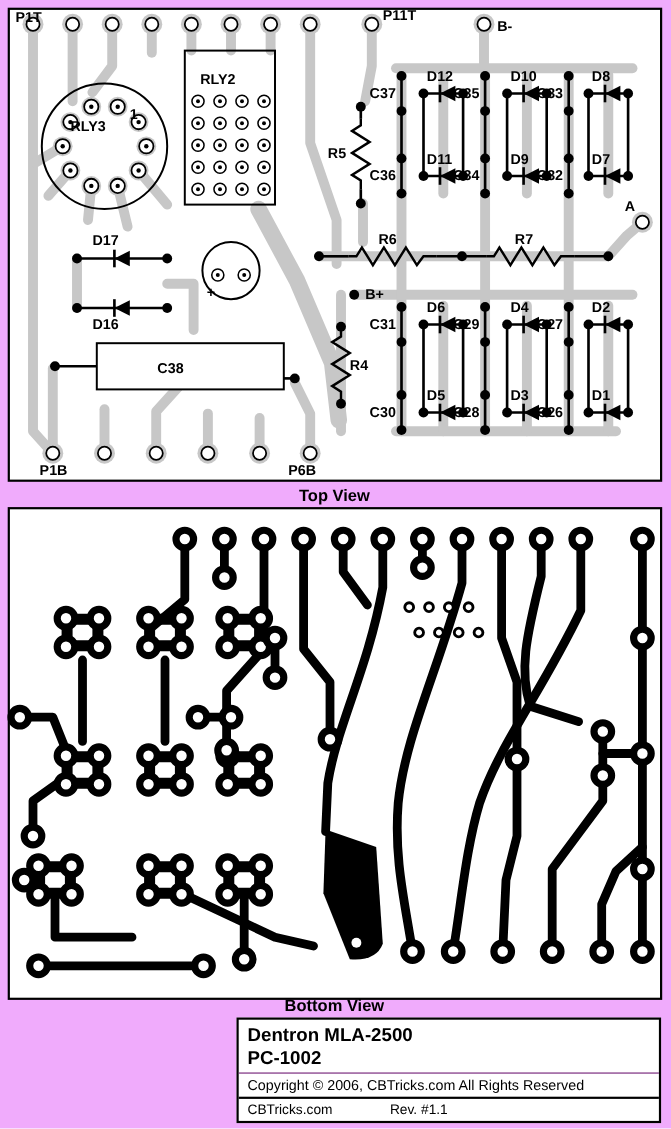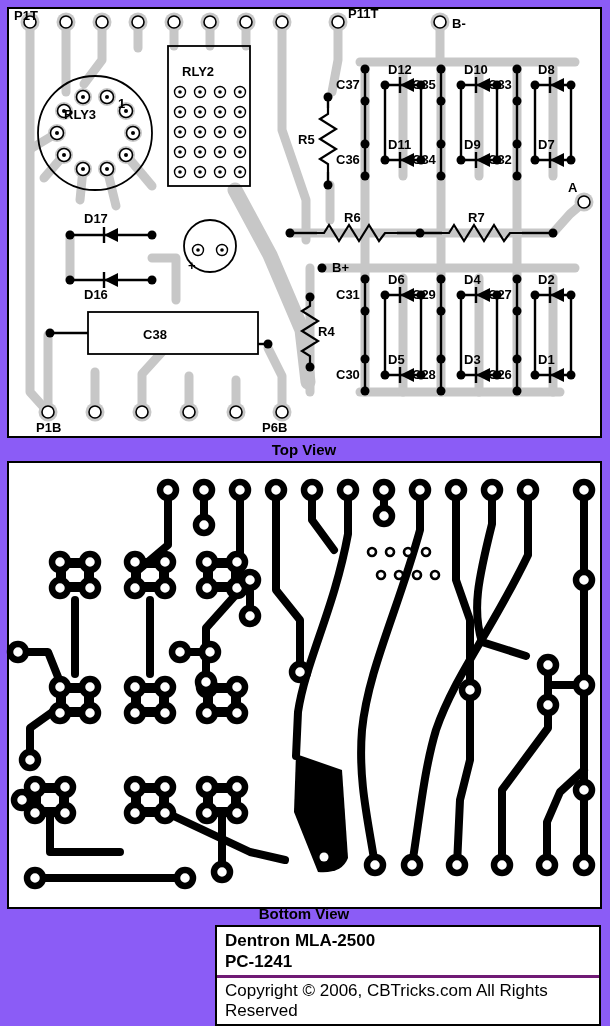--- a/index.html
+++ b/index.html
@@ -1,32 +1,32 @@
 <!DOCTYPE html>
 <html><head>
 <meta charset="utf-8">
 <style>
   html,body{margin:0;padding:0;background:#fff;}
-  .page{position:relative;width:610px;height:1026px;background:#8b5cf6;font-family:"Liberation Sans",sans-serif;overflow:hidden;}
+  .page{position:relative;width:610px;height:1026px;background:#f0abfc;font-family:"Liberation Sans",sans-serif;overflow:hidden;}
   .page svg{position:absolute;left:0;}
   #topview{top:0;}
   #bottomview{top:460px;}
   svg text{font-family:"Liberation Sans",sans-serif;font-size:13px;font-weight:bold;fill:#000;}
   .caption{font-size:15px;}
   .box{fill:#fff;stroke:#000;stroke-width:2;}
   .outl{fill:none;stroke:#000;stroke-width:1.8;}
   .gt{stroke:#c7c7c7;stroke-width:9;fill:none;stroke-linecap:round;stroke-linejoin:round;}
   .gtw{stroke:#c7c7c7;stroke-width:15;fill:none;stroke-linecap:round;stroke-linejoin:round;}
   .blk{stroke:#000;stroke-width:2.4;fill:none;}
   .dot{fill:#000;}
   .bt{stroke:#000;stroke-width:8;fill:none;stroke-linecap:round;stroke-linejoin:round;}
   .title-block{position:absolute;left:215px;top:925px;width:382px;border:2px solid #000;background:#fff;}
   .tb-title{font-size:17px;font-weight:bold;padding:3px 16px 0 8px;line-height:21px;}
   .tb-pn{font-size:17px;font-weight:bold;padding:0 0 3px 8px;line-height:21px;}
-  .tb-copy{font-size:17px;border-top:3px solid #701a75;padding:3px 8px;}
+  .tb-copy{font-size:13px;border-top:1px solid #701a75;padding:3px 8px;}
   .tb-bottom{font-size:12.5px;border-top:2px solid #000;padding:3px 8px;}
   .tb-bottom .site{display:inline-block;min-width:100px;}
   .tb-bottom .rev{display:inline-block;margin-left:26px;}
 </style>
 </head>
 <body>
 
 <div class="page">
 
 <svg id="topview" width="610" height="460" viewBox="0 0 610 460">
@@ -443,17 +443,21 @@
         <use href="#viaB" x="399" y="115"></use>
     <use href="#viaB" x="417" y="115"></use>
         <use href="#viaB" x="435" y="115"></use>
   </g>
 
   <text class="caption" x="304" y="459" text-anchor="middle">Bottom View</text>
 </svg>
 
 <div class="title-block">
   <div class="tb-title">Dentron MLA-2500</div>
-  <div class="tb-pn">PC-1241</div>
+  <div class="tb-pn">PC-1002</div>
   <div class="tb-copy">Copyright © 2006, CBTricks.com All Rights Reserved</div>
+  <div class="tb-bottom">
+    <span class="site">CBTricks.com</span>
+    <span class="rev">Rev. #1.1</span>
+  </div>
 </div>
 
 </div>
 
 </body></html>

